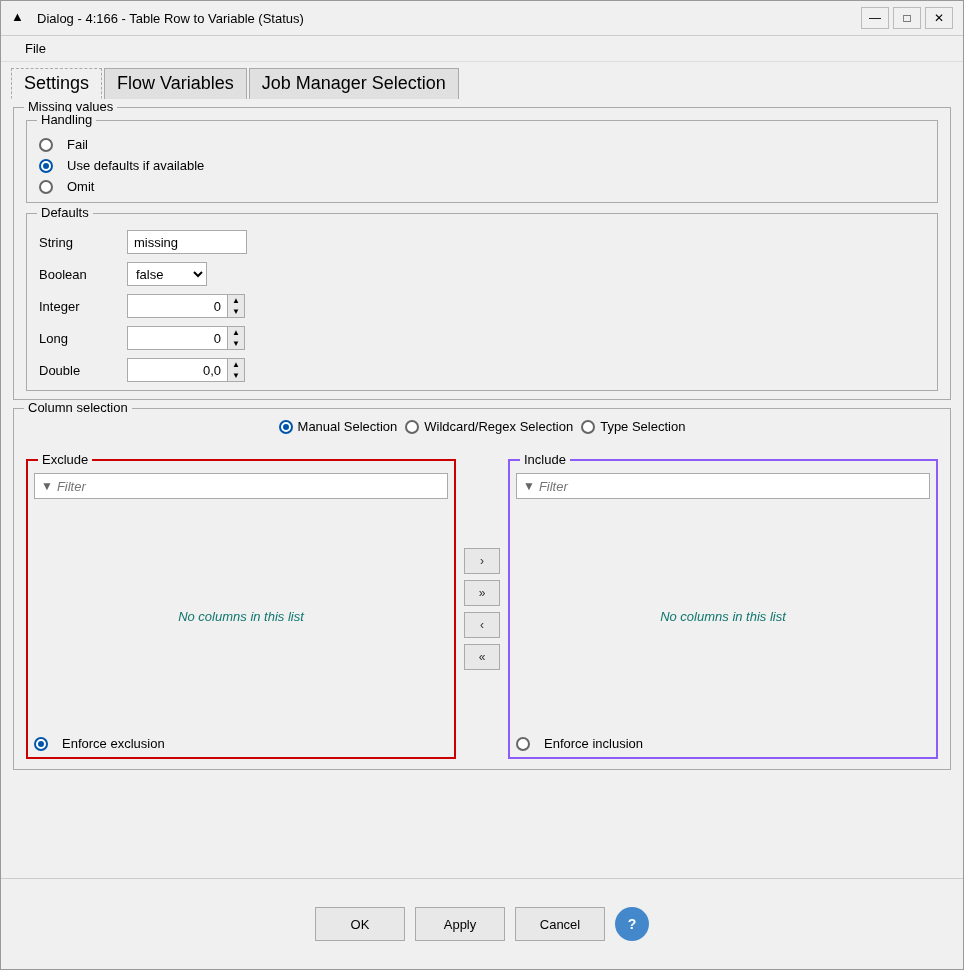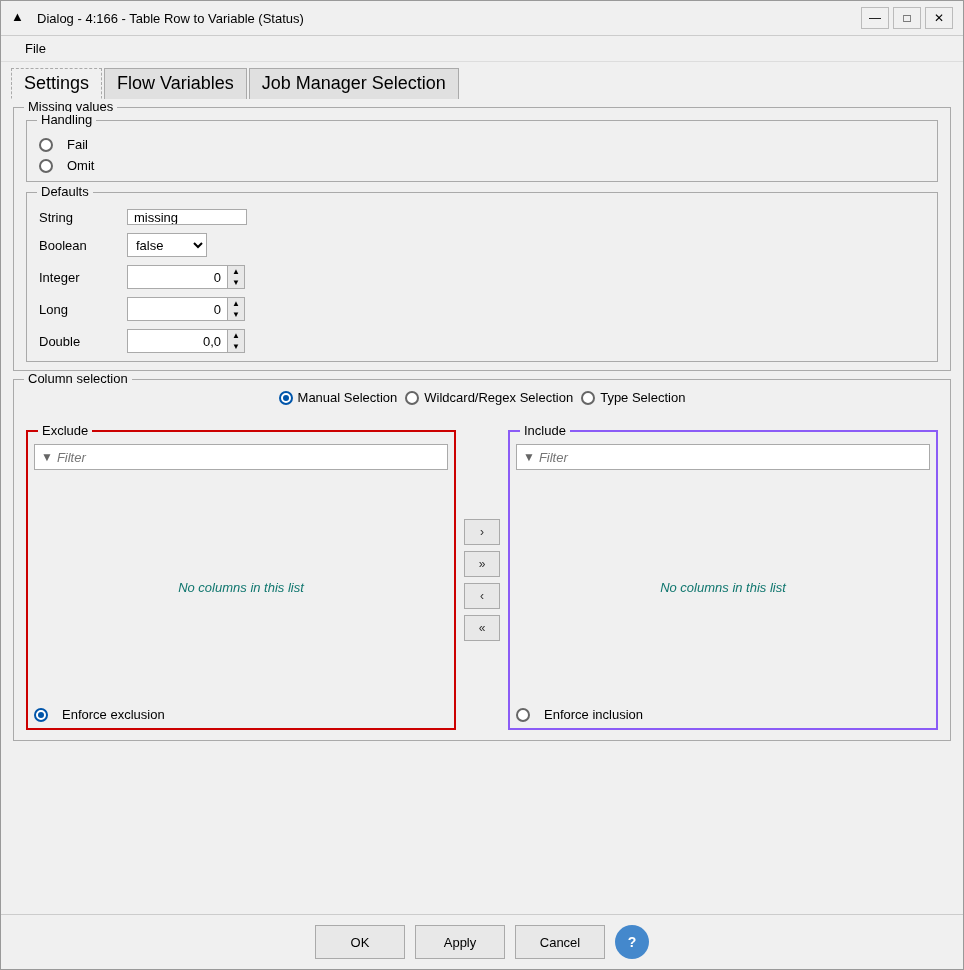--- a/index.html
+++ b/index.html
@@ -198,21 +198,21 @@
     }
 
     .defaults-label {
       font-size: 13px;
     }
 
     .defaults-input {
       border: 1px solid #aaa;
       padding: 2px 6px;
       font-size: 13px;
-      height: 16px;
+      height: 24px;
       background: #fff;
       width: 120px;
     }
 
     .defaults-select {
       border: 1px solid #aaa;
       padding: 2px 4px;
       font-size: 13px;
       height: 24px;
       background: #fff;
@@ -392,21 +392,21 @@
       font-size: 12px;
       color: #333;
     }
 
     
     .bottom-bar {
       display: flex;
       justify-content: center;
       align-items: flex-end;
       gap: 10px;
-      padding: 10px;
+      padding: 28px;
       border-top: 1px solid #ccc;
       flex-shrink: 0;
       margin-top: 10px;
     }
 
     .bottom-btn {
       min-width: 90px;
       height: 34px;
       padding: 0 20px;
       background: #e8e8e8;
@@ -456,20 +456,24 @@
 
     <div class="section">
       <span class="section-title">Missing values</span>
 
       <div class="sub-section">
         <span class="sub-section-title">Handling</span>
         <div class="radio-group">
           <label class="radio-item">
             <div class="radio-circle"></div>
             <span>Fail</span>
+          </label>
+          <label class="radio-item">
+            <div class="radio-circle checked"></div>
+            <span>Use defaults if available</span>
           </label>
           <label class="radio-item">
             <div class="radio-circle"></div>
             <span>Omit</span>
           </label>
         </div>
       </div>
 
       <div class="sub-section" style="margin-top: 10px;">
         <span class="sub-section-title">Defaults</span>

